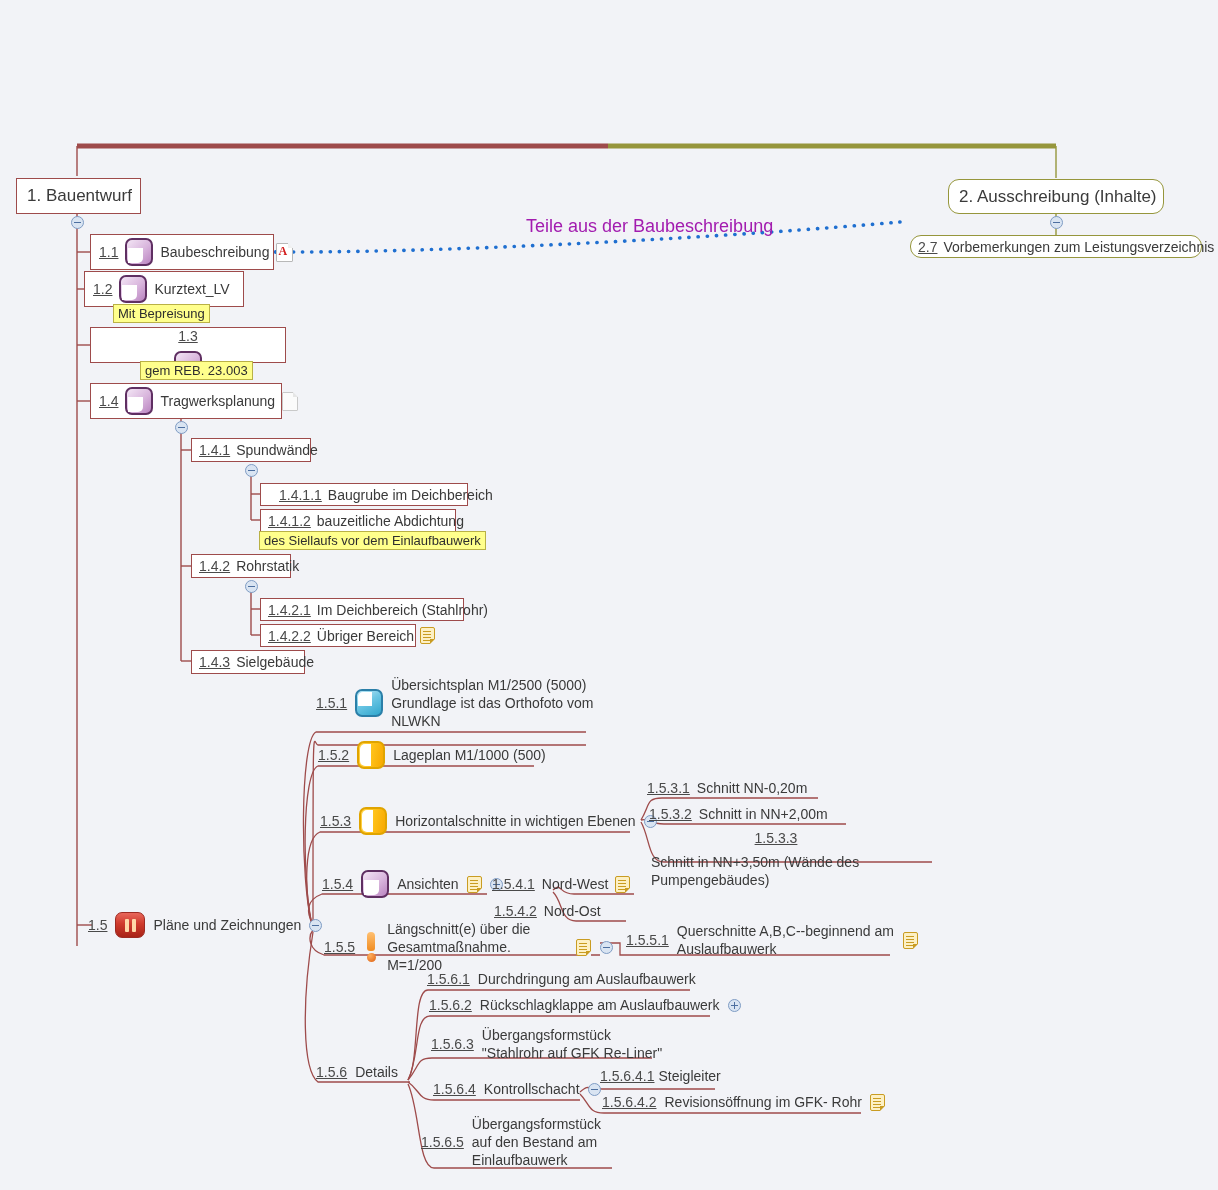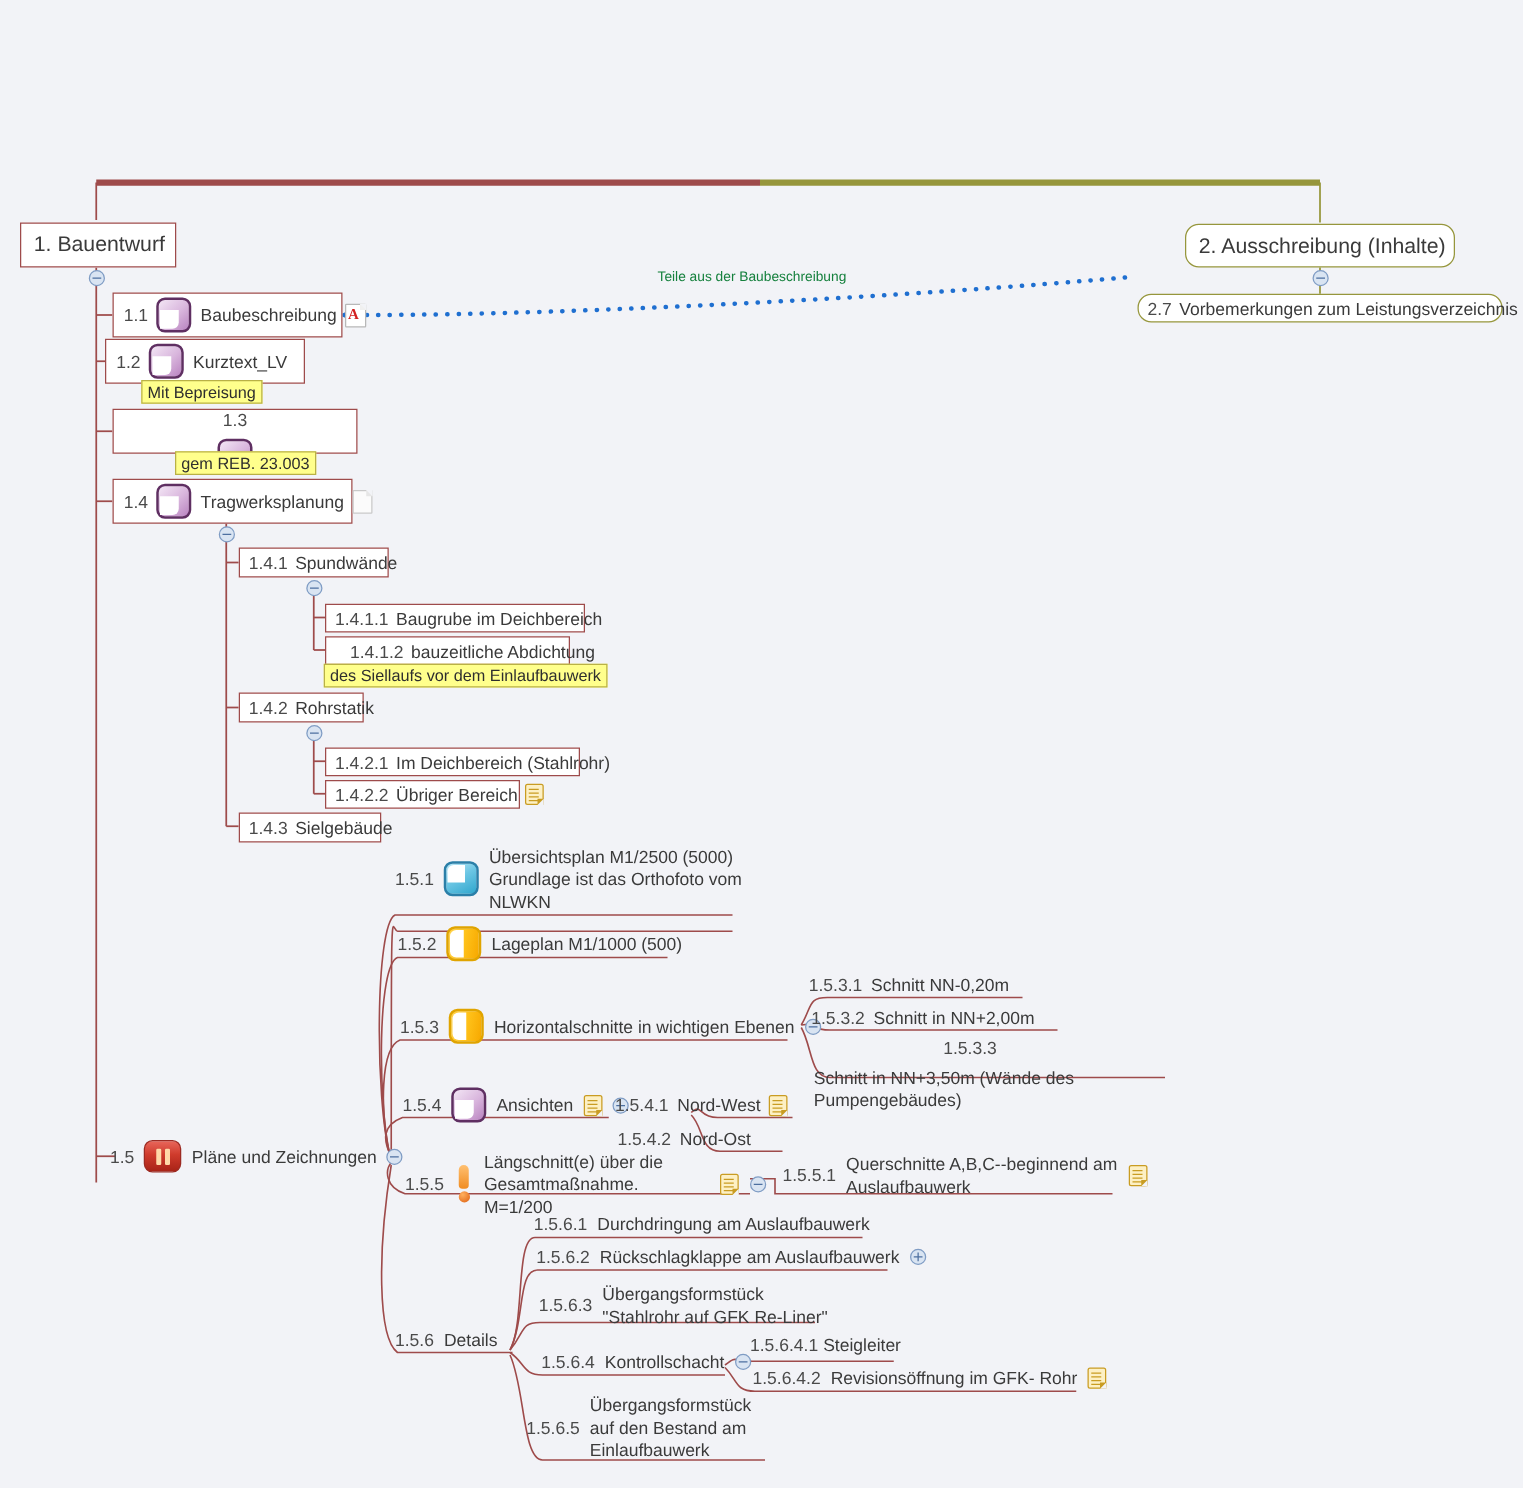--- a/index.html
+++ b/index.html
@@ -23,21 +23,21 @@
   .root .line{
     font-size:19px;font-weight:bold;color:#4a4a4a;line-height:30px;letter-spacing:.1px;
   }
 
   
   .node{position:absolute;box-sizing:border-box;display:flex;align-items:center;}
   .node.boxed{background:#ffffff;border:1px solid #9e4b4b;}
   .node.boxed.olive{border-color:#96963c;border-radius:11px;}
   .node.plain{background:transparent;border:none;}
 
-  .num{font-size:14px;color:#4a4a4a;white-space:nowrap;}
+  .num{font-size:14px;color:#4a4a4a;white-space:nowrap;text-decoration:underline;}
   .lbl{font-size:14px;color:#3a3a3a;white-space:nowrap;line-height:18px;}
   .lbl.multi{white-space:normal;}
 
   .big{font-size:17px;}
 
   
   .ic{display:inline-block;flex:0 0 auto;}
   .sq{width:28px;height:28px;border-radius:7px;position:relative;box-sizing:border-box;}
   .sq.purple{border:2px solid #5f2f62;background:linear-gradient(135deg,#f3e6f5 0%,#d9b6dd 55%,#b983c0 100%);}
   .sq.purple:after{content:"";position:absolute;left:1px;bottom:1px;width:15px;height:15px;background:#ffffff;border-radius:0 0 5px 0;}
@@ -83,21 +83,21 @@
   .tog.abs{position:absolute;}
 
   
   .hl{
     position:absolute;background:#ffff8c;border:1px solid #b9b146;
     font-size:13px;color:#2e2e2e;padding:1px 4px;white-space:nowrap;box-sizing:border-box;
   }
 
   
   .rel-label{
-    position:absolute;font-size:11px;color:#15803d;white-space:nowrap;
+    position:absolute;font-size:18px;color:#a21caf;white-space:nowrap;
   }
 </style>
 </head>
 <body>
 
 <div id="stage">
 
   <svg class="links" viewBox="0 0 1218 1190">
     <g stroke="#9e4b4b" fill="none">
 
@@ -223,26 +223,26 @@
     <span class="ic doc"></span>
   </div>
   <div class="tog abs" style="left:175px;top:421px;"></div>
 
   <div class="node boxed" style="left:191px;top:438px;width:120px;height:24px;padding:0 7px;gap:6px;">
     <span class="num">1.4.1</span>
     <span class="lbl">Spundwände</span>
   </div>
   <div class="tog abs" style="left:245px;top:464px;"></div>
 
-  <div class="node boxed" style="left:260px;top:483px;width:208px;height:23px;padding:0 7px;gap:6px;">
+  <div class="node boxed" style="left:260px;top:483px;width:208px;height:23px;padding:0 18px;gap:6px;">
     <span class="num">1.4.1.1</span>
     <span class="lbl">Baugrube im Deichbereich</span>
   </div>
 
-  <div class="node boxed" style="left:260px;top:509px;width:196px;height:23px;padding:0 19px;gap:6px;">
+  <div class="node boxed" style="left:260px;top:509px;width:196px;height:23px;padding:0 7px;gap:6px;">
     <span class="num">1.4.1.2</span>
     <span class="lbl">bauzeitliche Abdichtung</span>
   </div>
   <div class="hl" style="left:259px;top:531px;">des Siellaufs vor dem Einlaufbauwerk</div>
 
   <div class="node boxed" style="left:191px;top:554px;width:100px;height:24px;padding:0 7px;gap:6px;">
     <span class="num">1.4.2</span>
     <span class="lbl">Rohrstatik</span>
   </div>
   <div class="tog abs" style="left:245px;top:580px;"></div>

